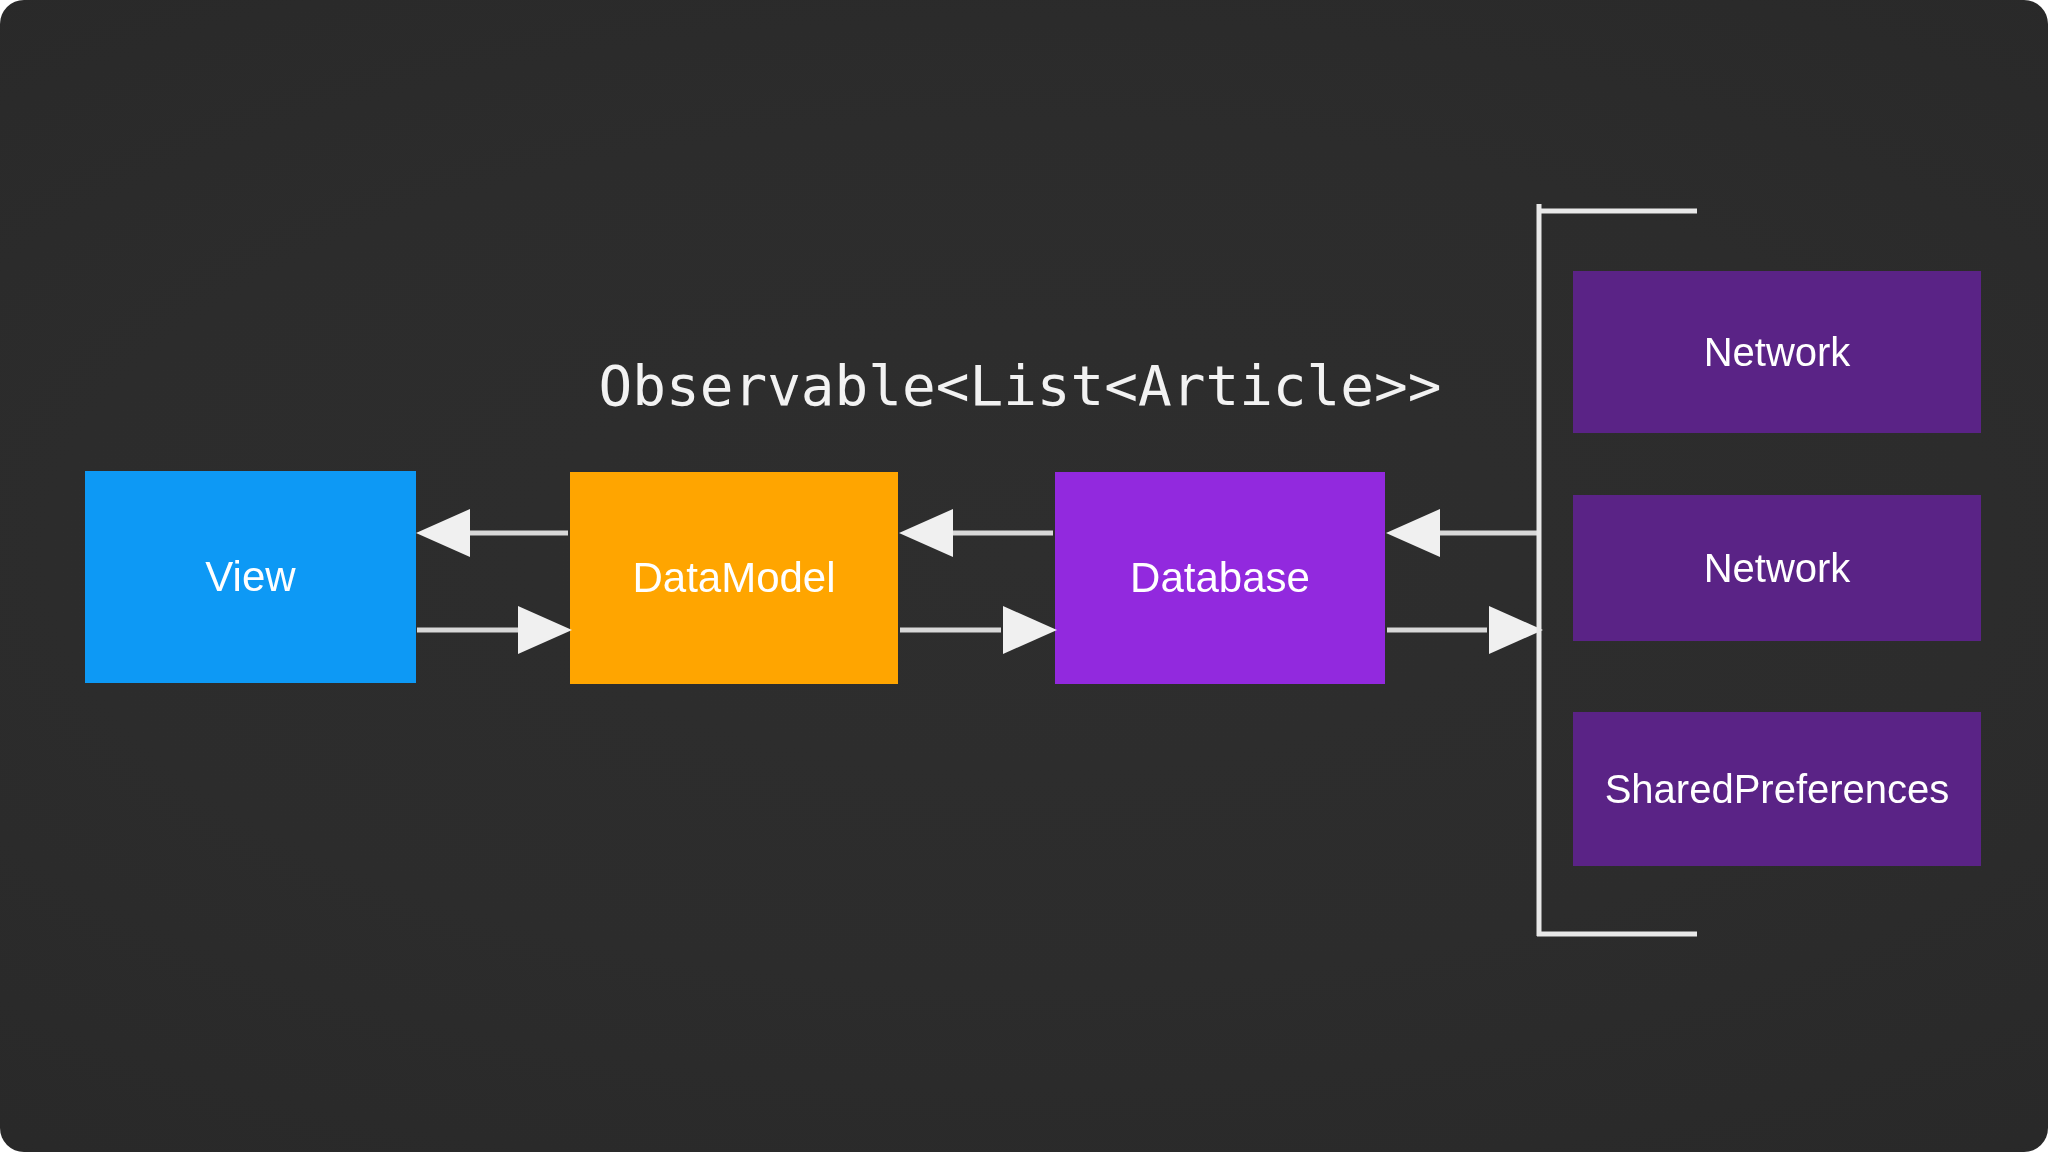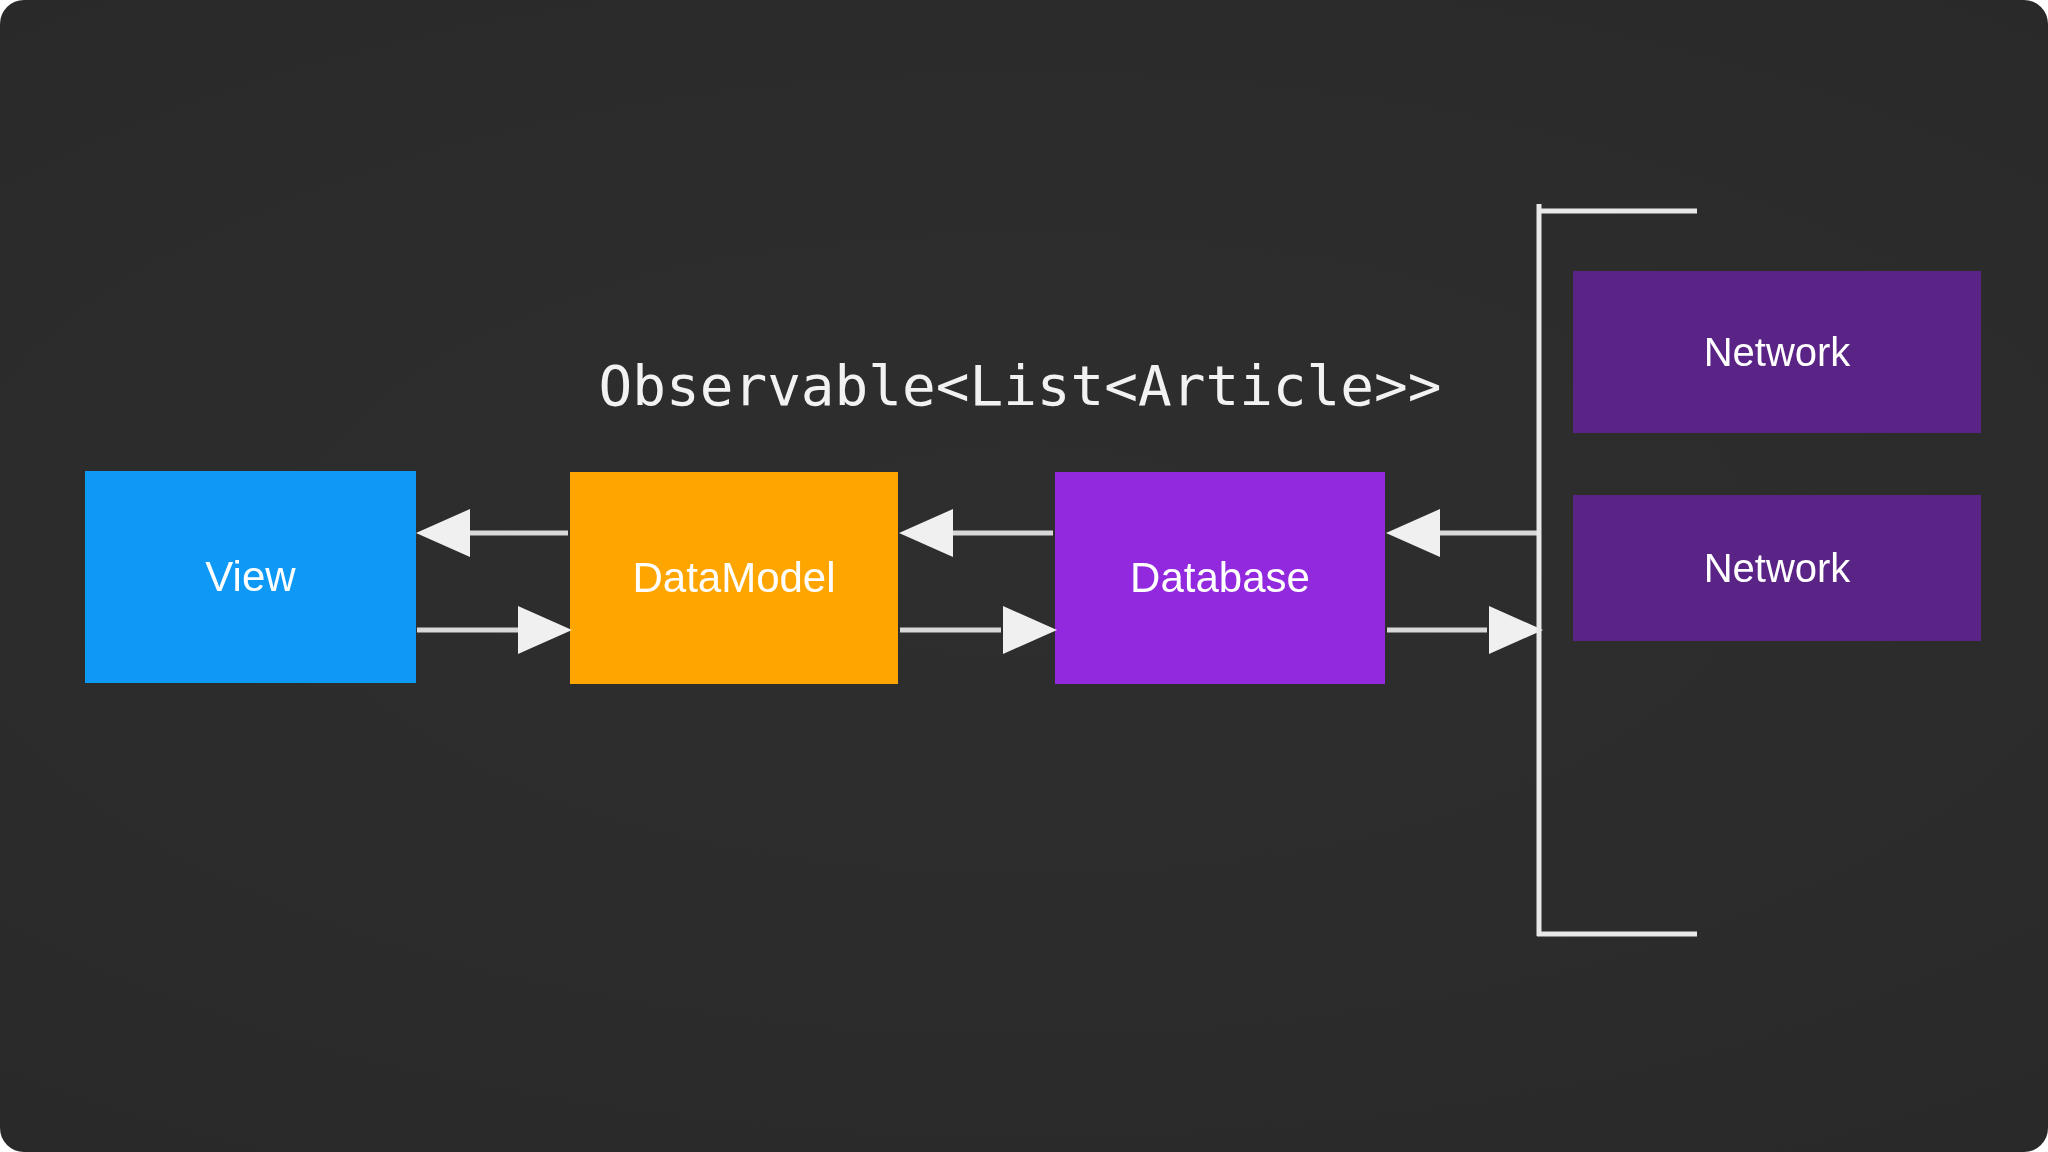--- a/index.html
+++ b/index.html
@@ -101,20 +101,23 @@
   </div>
 
   <div class="node source network">
     <span class="node-label">Network</span>
   </div>
 
   <div class="node source database">
     <span class="node-label">Network</span>
   </div>
 
+  <div class="node source sharedpref">
+    <span class="node-label">SharedPreferences</span>
+  </div>
 
   <svg id="wires" viewBox="0 0 2048 1152">
 
     <g>
       <line class="wire" x1="568" y1="533" x2="460" y2="533"></line>
       <polygon class="wire-head" points="416,533 470,509 470,557"></polygon>
     </g>
 
     <g>
       <line class="wire" x1="417" y1="630" x2="518" y2="630"></line>

